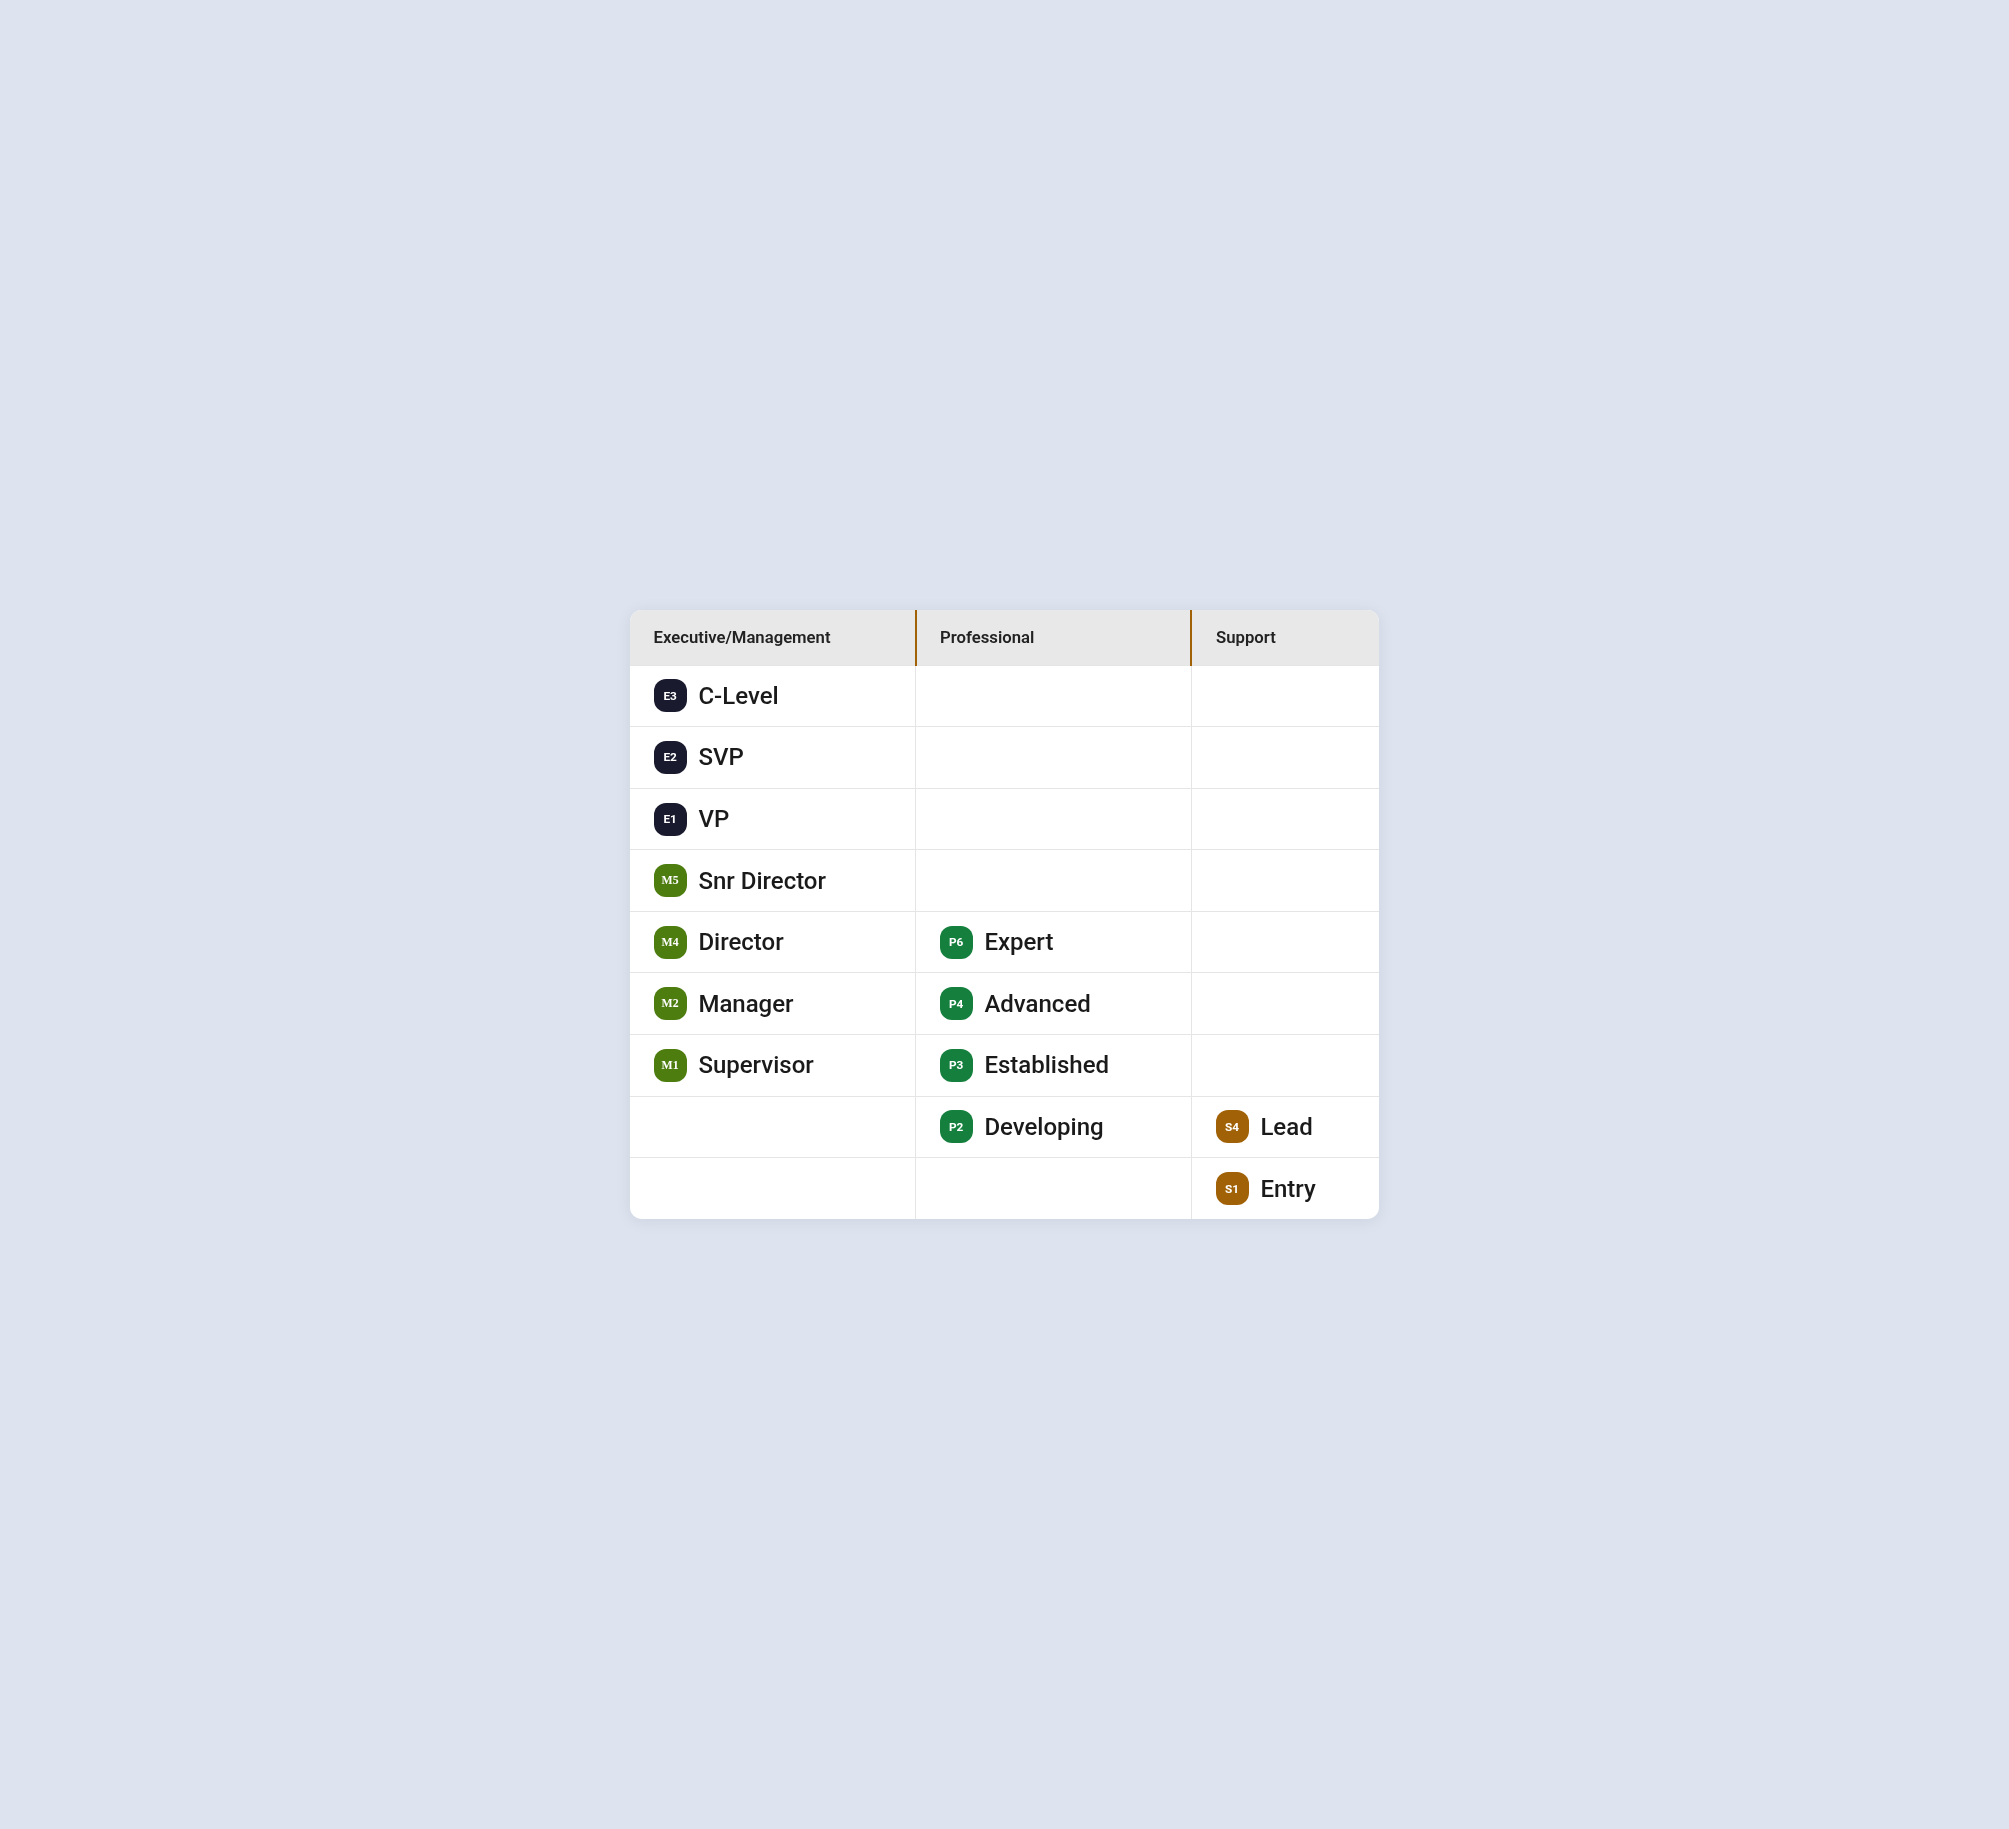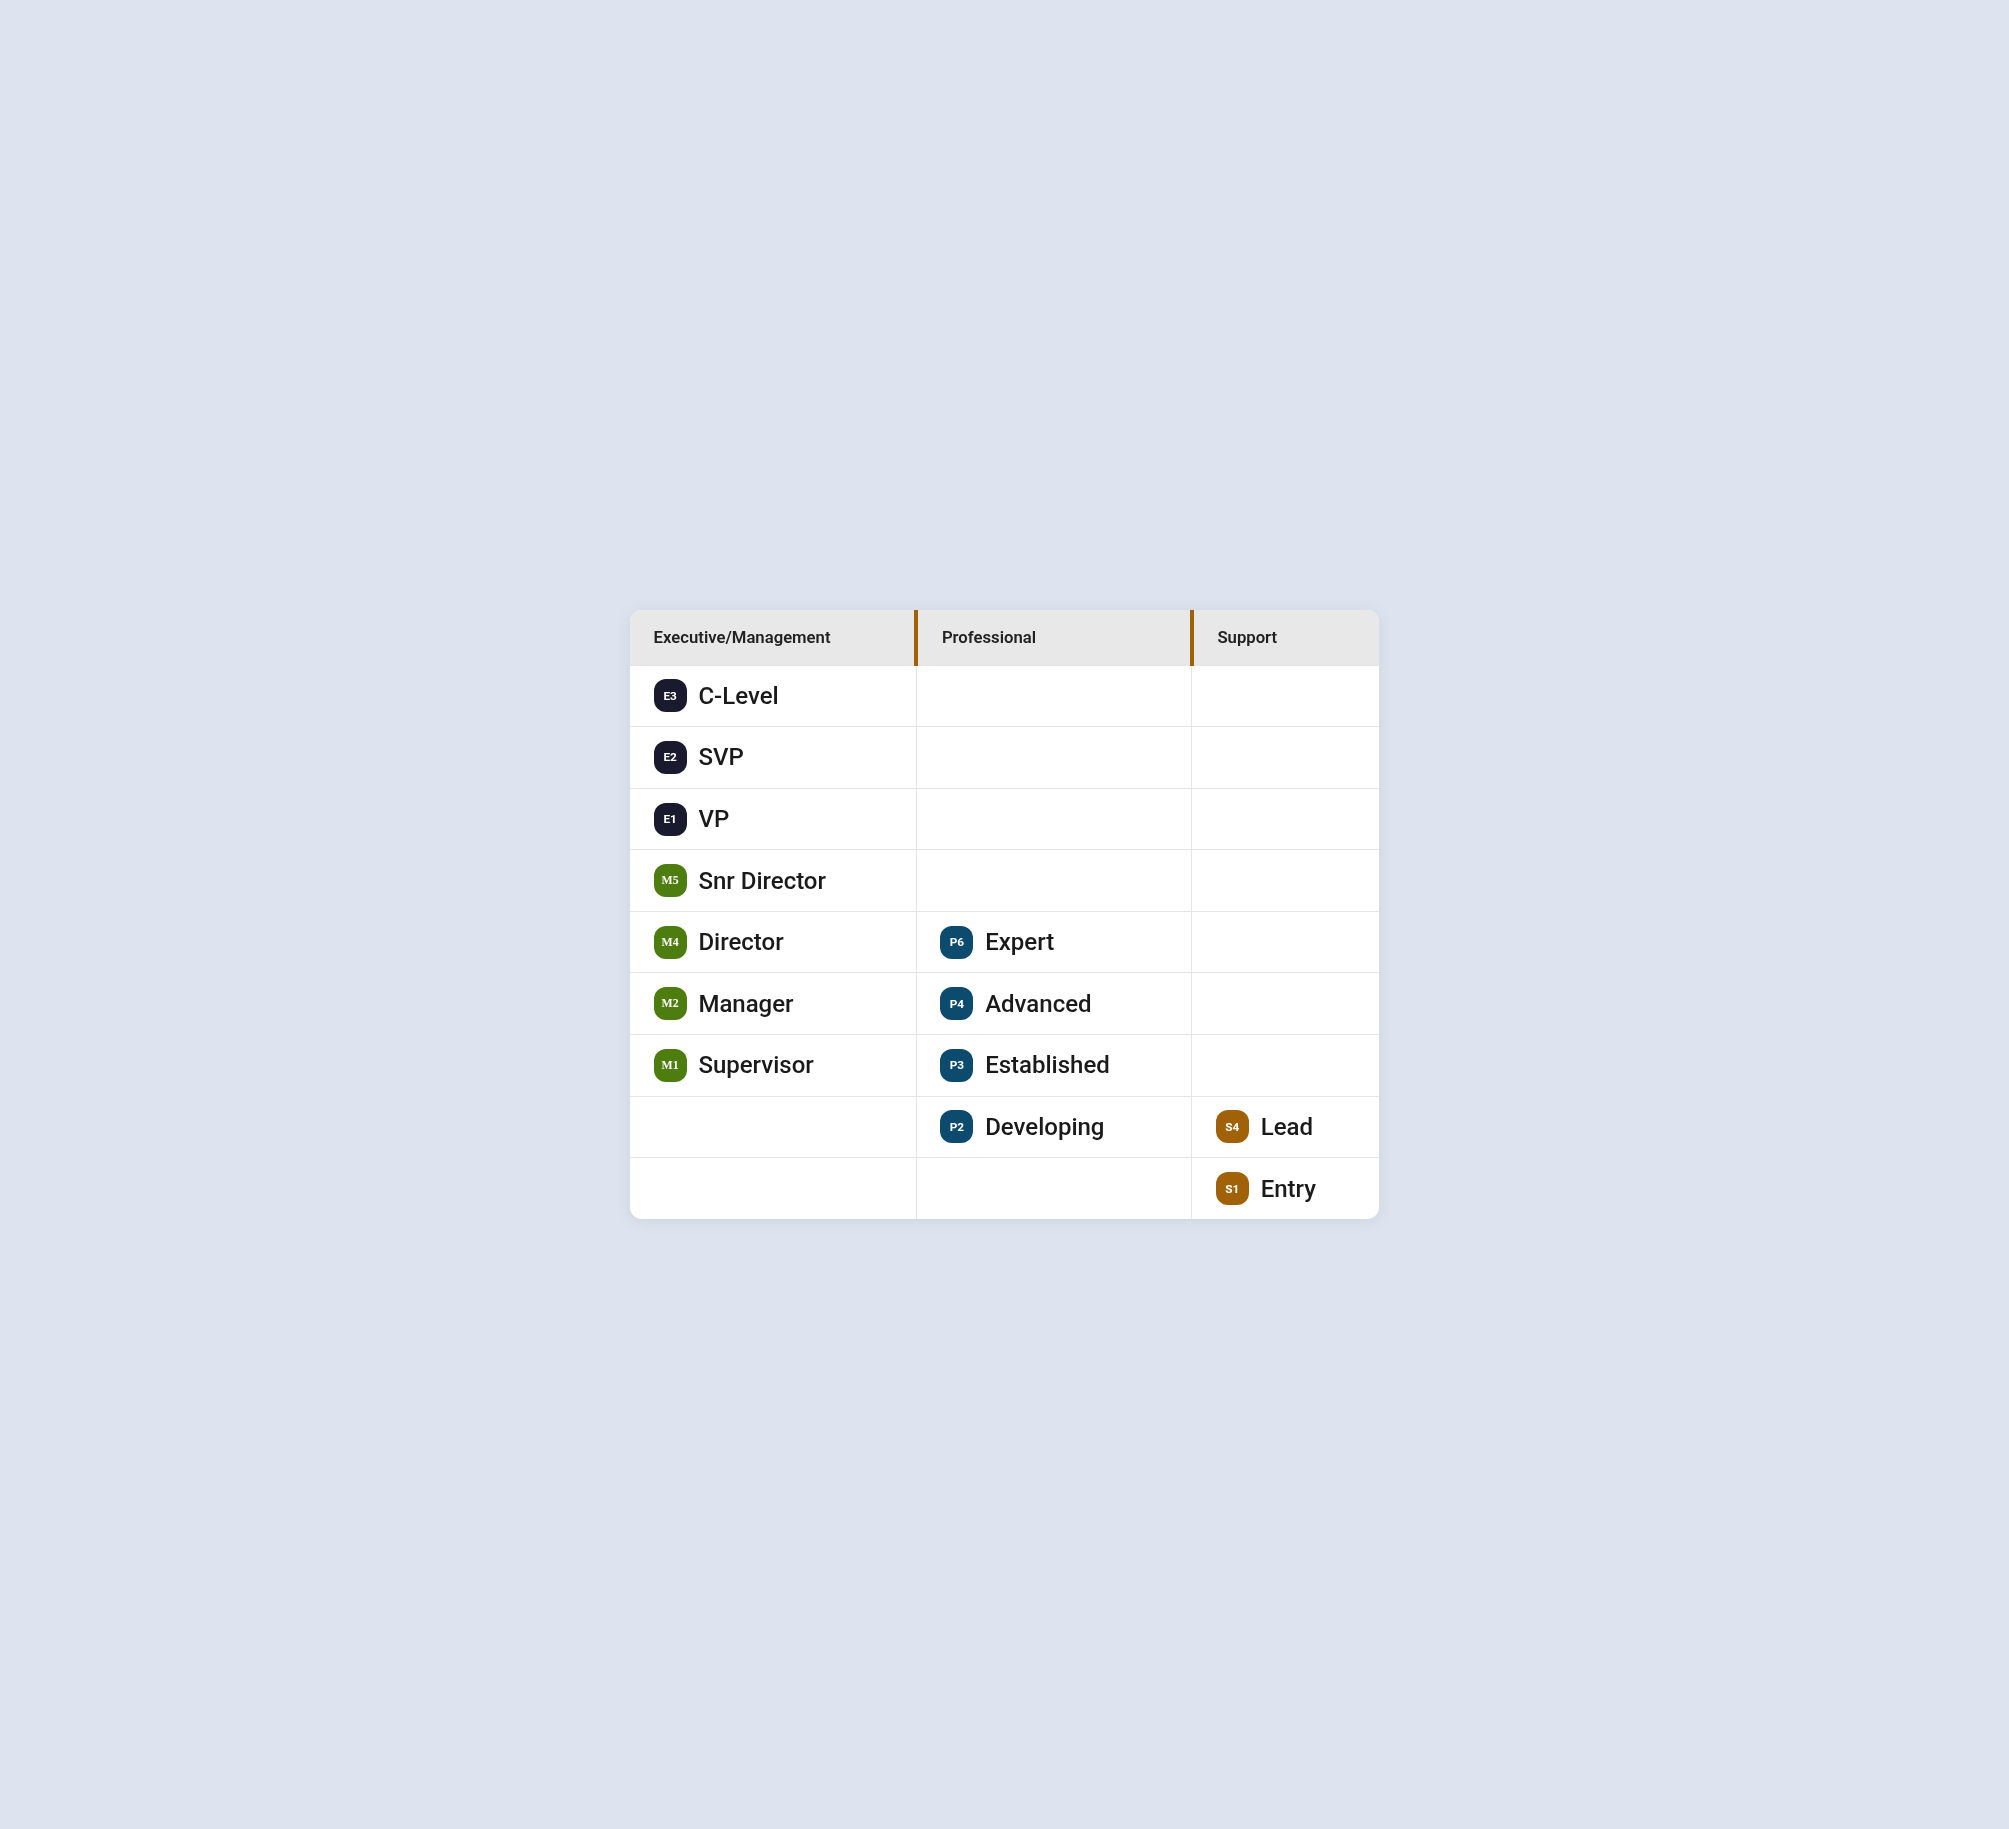--- a/index.html
+++ b/index.html
@@ -34,21 +34,21 @@
     thead tr {
       background-color: #e8e8e8;
     }
 
     thead th {
       padding: 17.7px 23.6px;
       text-align: left;
       font-size: 16.7px;
       font-weight: 600;
       color: #222;
-      border-right: 4px solid #a16207;
+      border-right: 2px solid #a16207;
     }
 
     thead th:last-child {
       border-right: none;
     }
 
     tbody tr {
       border-top: 1px solid #e5e5e5;
     }
 
@@ -85,21 +85,21 @@
     .badge-dark {
       background-color: #1a1a2e;
     }
 
     .badge-purple {
       background-color: #4d7c0f;
       font-family: Liberation Serif, serif;
     }
 
     .badge-blue {
-      background-color: #0c4a6e;
+      background-color: #15803d;
     }
 
     .badge-pink {
       background-color: #a16207;
     }
 
     .cell-label {
       font-size: 24px;
       font-weight: 500;
       color: #1a1a1a;

